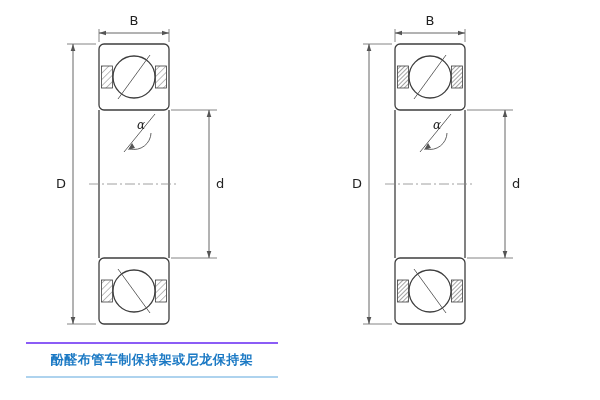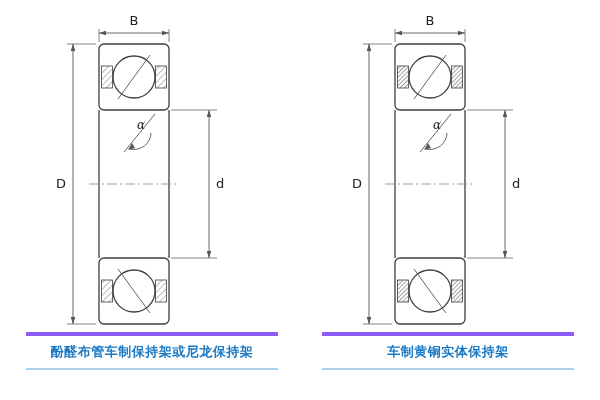--- a/index.html
+++ b/index.html
@@ -4,22 +4,22 @@
 <style>
   html,body{margin:0;padding:0;background:#ffffff;}
   .canvas{
     width:600px;height:400px;background:#ffffff;box-sizing:border-box;
     padding:10px 26px 0;font-family:"DejaVu Sans",sans-serif;
     display:flex;flex-direction:column;overflow:hidden;
   }
   .figures{display:flex;justify-content:space-between;}
   .figure{width:252px;display:flex;flex-direction:column;align-items:center;}
   .caption{
-    width:100%;text-align:center;
-    border-top:4px solid #8b5cf6;border-bottom:2px solid #aed3ee;
+    width:100%;margin-top:10px;text-align:center;
+    border-top:2px solid #8b5cf6;border-bottom:2px solid #aed3ee;
     padding:7px 0;color:#1b79c4;font-weight:bold;font-size:13px;
     letter-spacing:0.5px;box-sizing:border-box;
   }
   svg{display:block;}
   .outline{fill:none;stroke:#3e3e3e;stroke-width:1.3;}
   .thin{fill:none;stroke:#555;stroke-width:0.9;}
   .dimline{stroke:#555;stroke-width:0.9;}
   .ext{stroke:#666;stroke-width:0.8;}
   .arrow{fill:#555;stroke:none;}
   .cage{stroke:#3e3e3e;stroke-width:0.8;}
@@ -161,17 +161,16 @@
         <g>
           <line class="ext" x1="134" y1="100" x2="180" y2="100"></line>
           <line class="ext" x1="134" y1="248" x2="180" y2="248"></line>
           <line class="dimline" x1="172" y1="100" x2="172" y2="248"></line>
           <polygon class="arrow" points="172,100 169.7,107 174.3,107"></polygon>
           <polygon class="arrow" points="172,248 169.7,241 174.3,241"></polygon>
           <text class="dim-text" x="179" y="178">d</text>
         </g>
       </svg>
 
-      <div class="caption">车制黄铜实体保持架</div>
     </div>
 
   </div>
 </div>
 
 </body></html>

